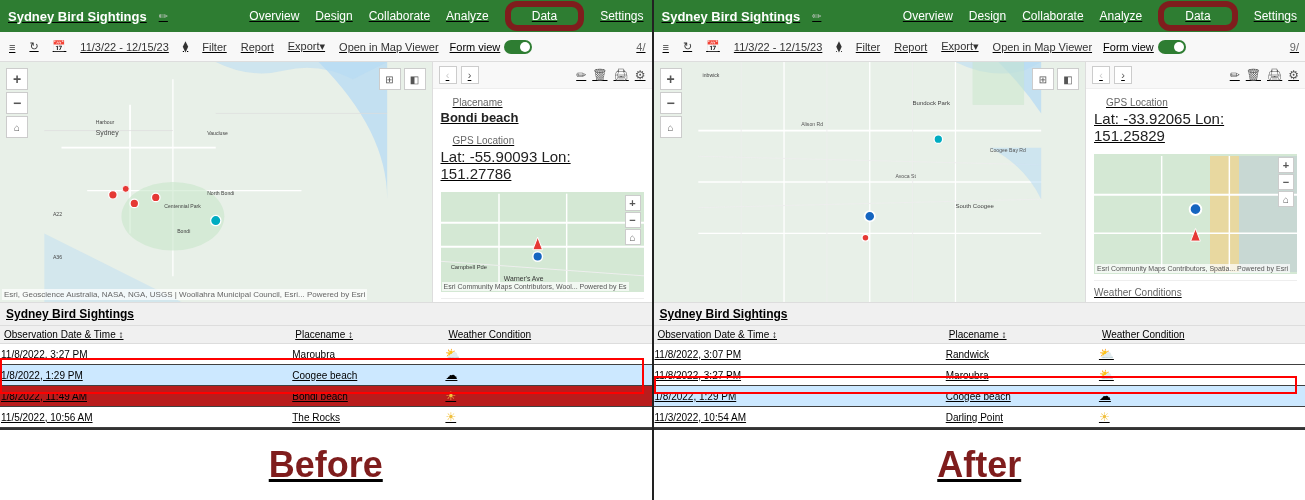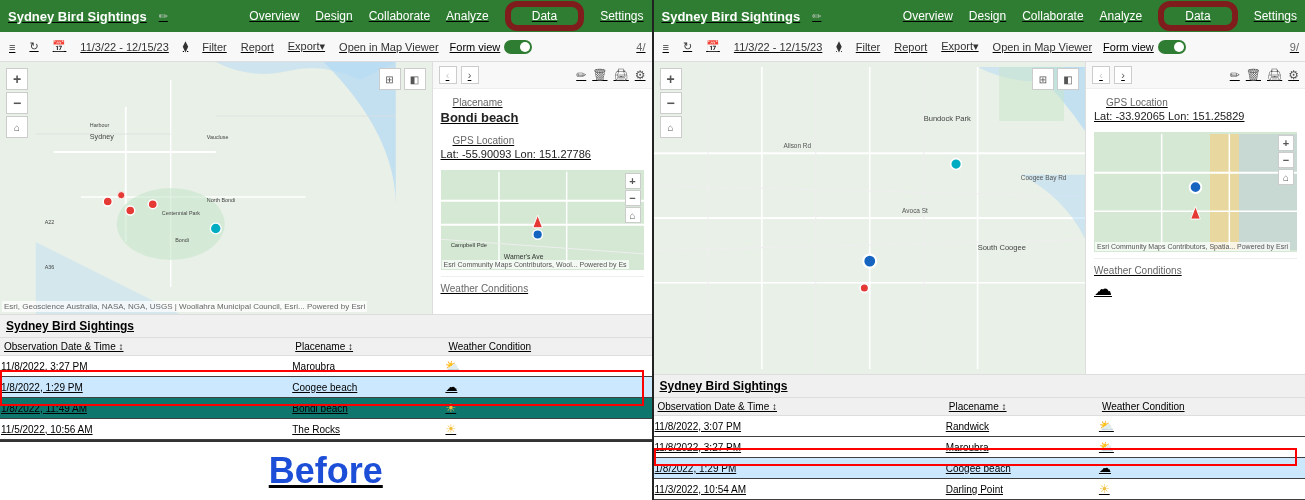--- a/index.html
+++ b/index.html
@@ -244,21 +244,21 @@
       color: #666;
       margin-bottom: 2px;
       margin-left: 12px;
     }
     .field-value {
       font-size: 13px;
       font-weight: bold;
       color: #222;
     }
     .field-value.location {
-      font-size: 11px;
+      font-size: 15px;
       font-weight: normal;
       color: #222;
     }
 
     
     .mini-map {
       width: 100%;
       height: 100px;
       background: #d4e8d4;
       margin-top: 6px;
@@ -295,27 +295,27 @@
     td {
       padding: 3px 1px;
       border-bottom: 1px solid #404040;
       white-space: nowrap;
       overflow: hidden;
       text-overflow: ellipsis;
     }
 
     
     .bottom-label {
-      height: 60px;
+      height: 72px;
       display: flex;
       align-items: center;
       justify-content: center;
       font-size: 36px;
       font-weight: bold;
-      color: #1d4ed8;
+      color: #7f1d1d;
       border-top: 2px solid #333;
     }
 
     
     .weather-cloudy::before { content: '☁'; font-size: 12px; }
     .weather-sunny::before { content: '☀'; font-size: 12px; color: #f0c040; }
     .weather-partly::before { content: '⛅'; font-size: 12px; }
 
     .form-separator {
       border: none;
@@ -492,21 +492,21 @@
             <tr>
               <td>11/8/2022, 3:27 PM</td>
               <td>Maroubra</td>
               <td><span class="weather-partly"></span></td>
             </tr>
             <tr style="background:#cce8ff;">
               <td>1/8/2022, 1:29 PM</td>
               <td>Coogee beach</td>
               <td><span class="weather-cloudy"></span></td>
             </tr>
-            <tr style="background:#0f766e;">
+            <tr style="background:#b91c1c;">
               <td>1/8/2022, 11:49 AM</td>
               <td>Bondi beach</td>
               <td><span class="weather-sunny"></span></td>
             </tr>
             <tr>
               <td>11/5/2022, 10:56 AM</td>
               <td>The Rocks</td>
               <td><span class="weather-sunny"></span></td>
             </tr>
           </tbody>
@@ -684,14 +684,15 @@
               <td>Darling Point</td>
               <td><span class="weather-sunny"></span></td>
             </tr>
           </tbody>
         </table>
 
         <div style="position:absolute;top:50px;left:0;right:8px;height:18px;border:2px solid red;pointer-events:none;z-index:10;"></div>
       </div>
     </div>
 
+    <div class="bottom-label">After</div>
   </div>
 </div>
 
 </body></html>

